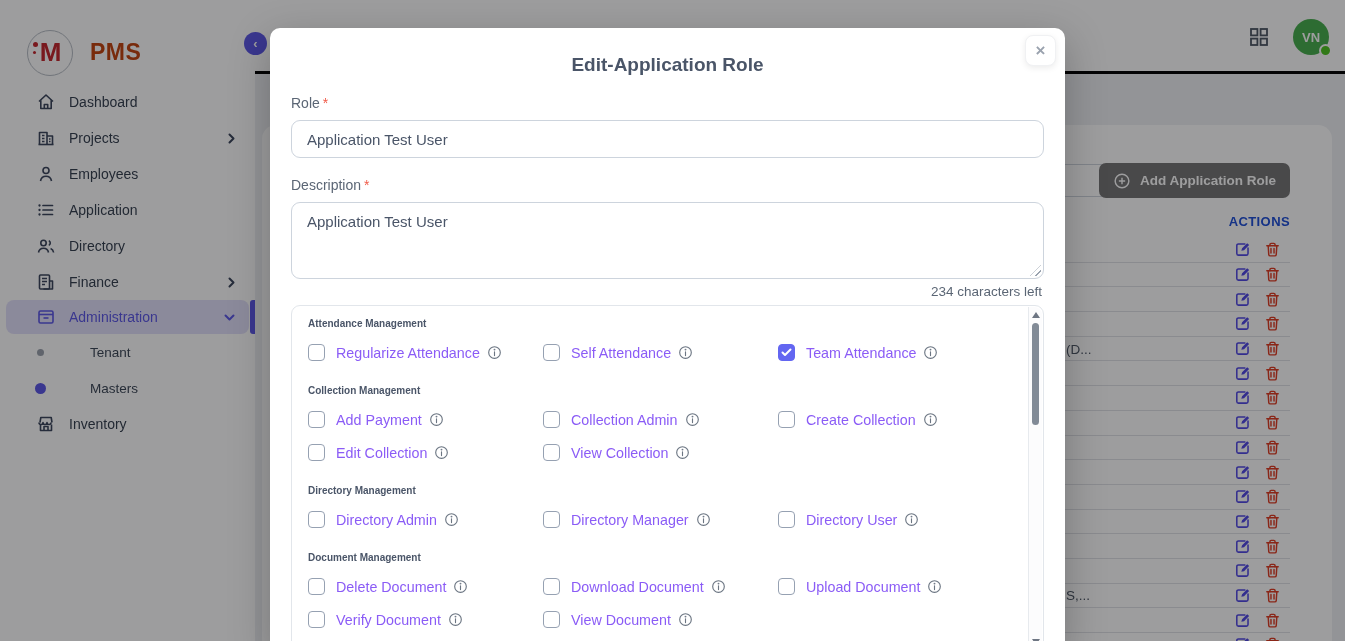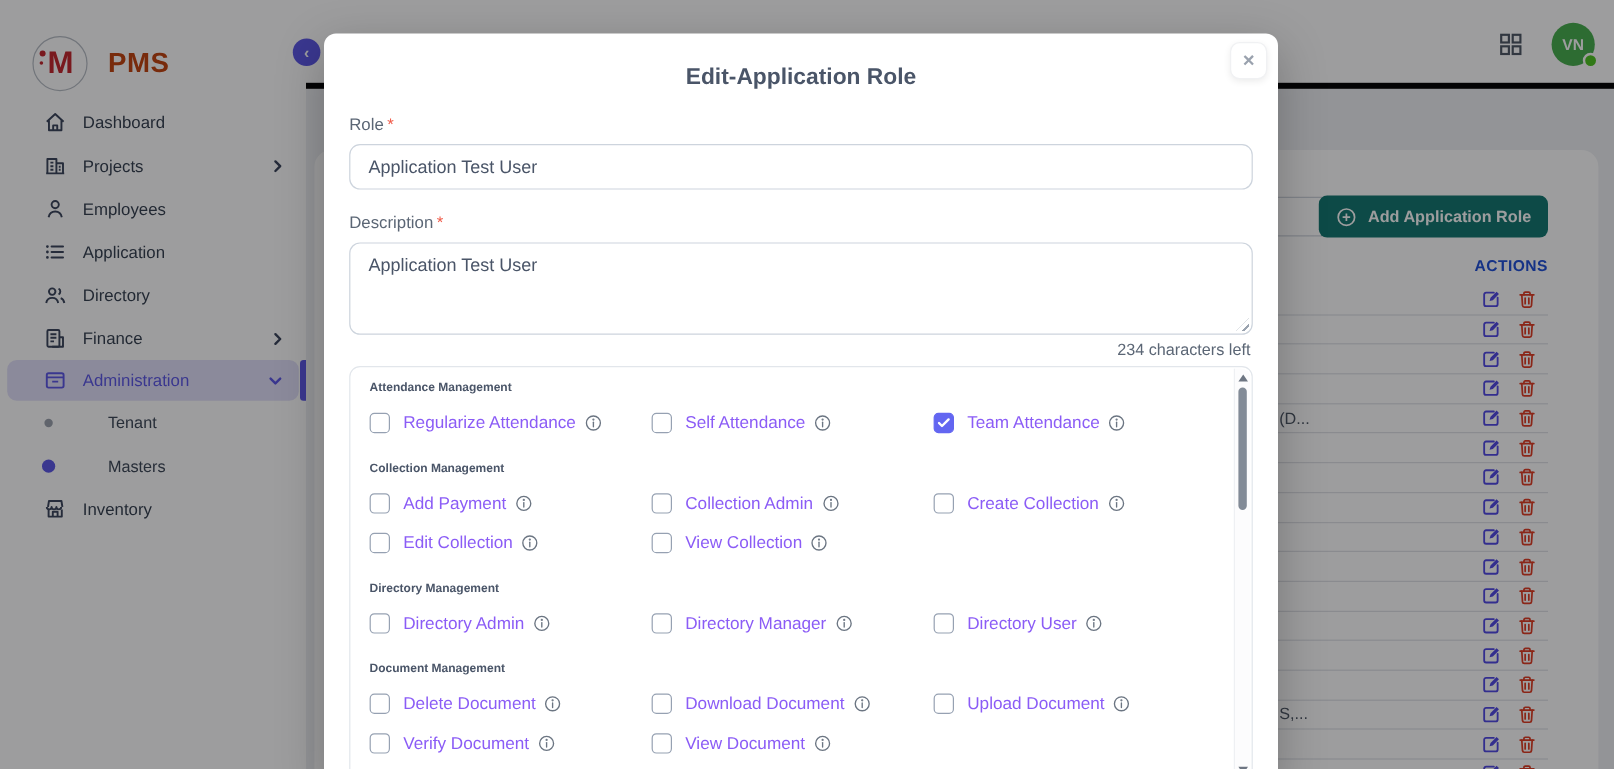--- a/index.html
+++ b/index.html
@@ -18,31 +18,31 @@
   .nav-item .nlabel { flex:1 1 auto; }
   .nav-item .chev { color:#39445a; display:flex; align-items:center; }
   .nav-item.active { background:#e2e0fa; color:#5a55e6; height:34px; }
   .nav-item.active .nicon, .nav-item.active .chev { color:#5a55e6; }
   .active-bar { position:absolute; right:0; top:300px; width:5px; height:34px; background:#5a55e6; border-radius:3px 0 0 3px; }
   .sub-item { height:36px; display:flex; align-items:center; padding-left:37px; font-size:13.5px; color:#3b4656; cursor:pointer; }
   .sub-dot { width:7px; height:7px; border-radius:50%; background:#9aa1ac; margin-right:46px; flex:0 0 auto; }
   .sub-item.active .sub-dot { width:11px; height:11px; background:#5a55e6; margin-right:44px; margin-left:-2px; }
 
   
-  .topbar { position:absolute; left:255px; top:0; right:0; height:74px; background:#fff; border-bottom:5px solid #000000; z-index:5; }
+  .topbar { position:absolute; left:255px; top:0; right:0; height:74px; background:#fff; border-bottom:3px solid #000000; z-index:5; }
   .topbar-right { position:absolute; right:16px; top:0; height:74px; display:flex; align-items:center; gap:24px; }
   .grid-btn { width:20px; height:20px; color:#4b5563; cursor:pointer; }
   .avatar { width:36px; height:36px; border-radius:50%; background:#45ad4b; color:#fff; font-size:13px; font-weight:700; display:flex; align-items:center; justify-content:center; position:relative; cursor:pointer; }
   .avatar .status-dot { position:absolute; right:-3px; bottom:-2px; width:13px; height:13px; border-radius:50%; background:#4cc41e; border:2px solid #fff; }
   .collapse-btn { position:absolute; left:244px; top:32px; width:23px; height:23px; border-radius:50%; background:#5a55e6; color:#fff; z-index:20; display:flex; align-items:center; justify-content:center; font-size:13px; font-weight:700; cursor:pointer; }
 
   .content { position:absolute; left:255px; top:74px; right:0; bottom:0; background:#eef0f3; }
   .card { position:absolute; left:7px; right:13px; top:51px; bottom:0; background:#fff; border-radius:14px 14px 0 0; }
   .search-box { position:absolute; right:222px; top:39px; width:170px; height:33px; border:1px solid #ced4dc; border-radius:8px; background:#fff; }
-  .add-btn { position:absolute; right:42px; top:38px; height:35px; padding:0 14px; background:#0f766e; color:#fff; font-size:13.5px; font-weight:700; border:none; border-radius:7px; display:flex; align-items:center; gap:9px; cursor:pointer; font-family:inherit; }
+  .add-btn { position:absolute; right:42px; top:38px; height:35px; padding:0 14px; background:#737373; color:#fff; font-size:13.5px; font-weight:700; border:none; border-radius:7px; display:flex; align-items:center; gap:9px; cursor:pointer; font-family:inherit; }
   .actions-header { position:absolute; right:42px; top:89px; font-size:13px; font-weight:700; color:#1d4ed8; letter-spacing:.4px; }
   .table { position:absolute; left:28px; right:42px; top:113px; bottom:0; overflow:hidden; }
   .trow { height:24.7px; border-bottom:1px solid #dfe2e7; display:flex; align-items:center; justify-content:flex-end; gap:13px; padding-right:9px; position:relative; }
   .trow .frag { position:absolute; left:776px; top:50%; transform:translateY(-50%); font-size:13.5px; color:#4b5563; }
   .icon-btn { width:17px; height:17px; cursor:pointer; display:flex; }
 
   
   .overlay { position:absolute; inset:0; background:rgba(10,10,12,0.40); z-index:40; }
   .modal { position:absolute; left:270px; top:28px; width:795px; height:625px; background:#fff; border-radius:10px; z-index:50; box-shadow:0 12px 40px rgba(0,0,0,.25); padding:18px 21px 0 21px; }
   .modal-title { text-align:center; font-size:19px; font-weight:700; color:#4a5568; margin-top:8px; }

